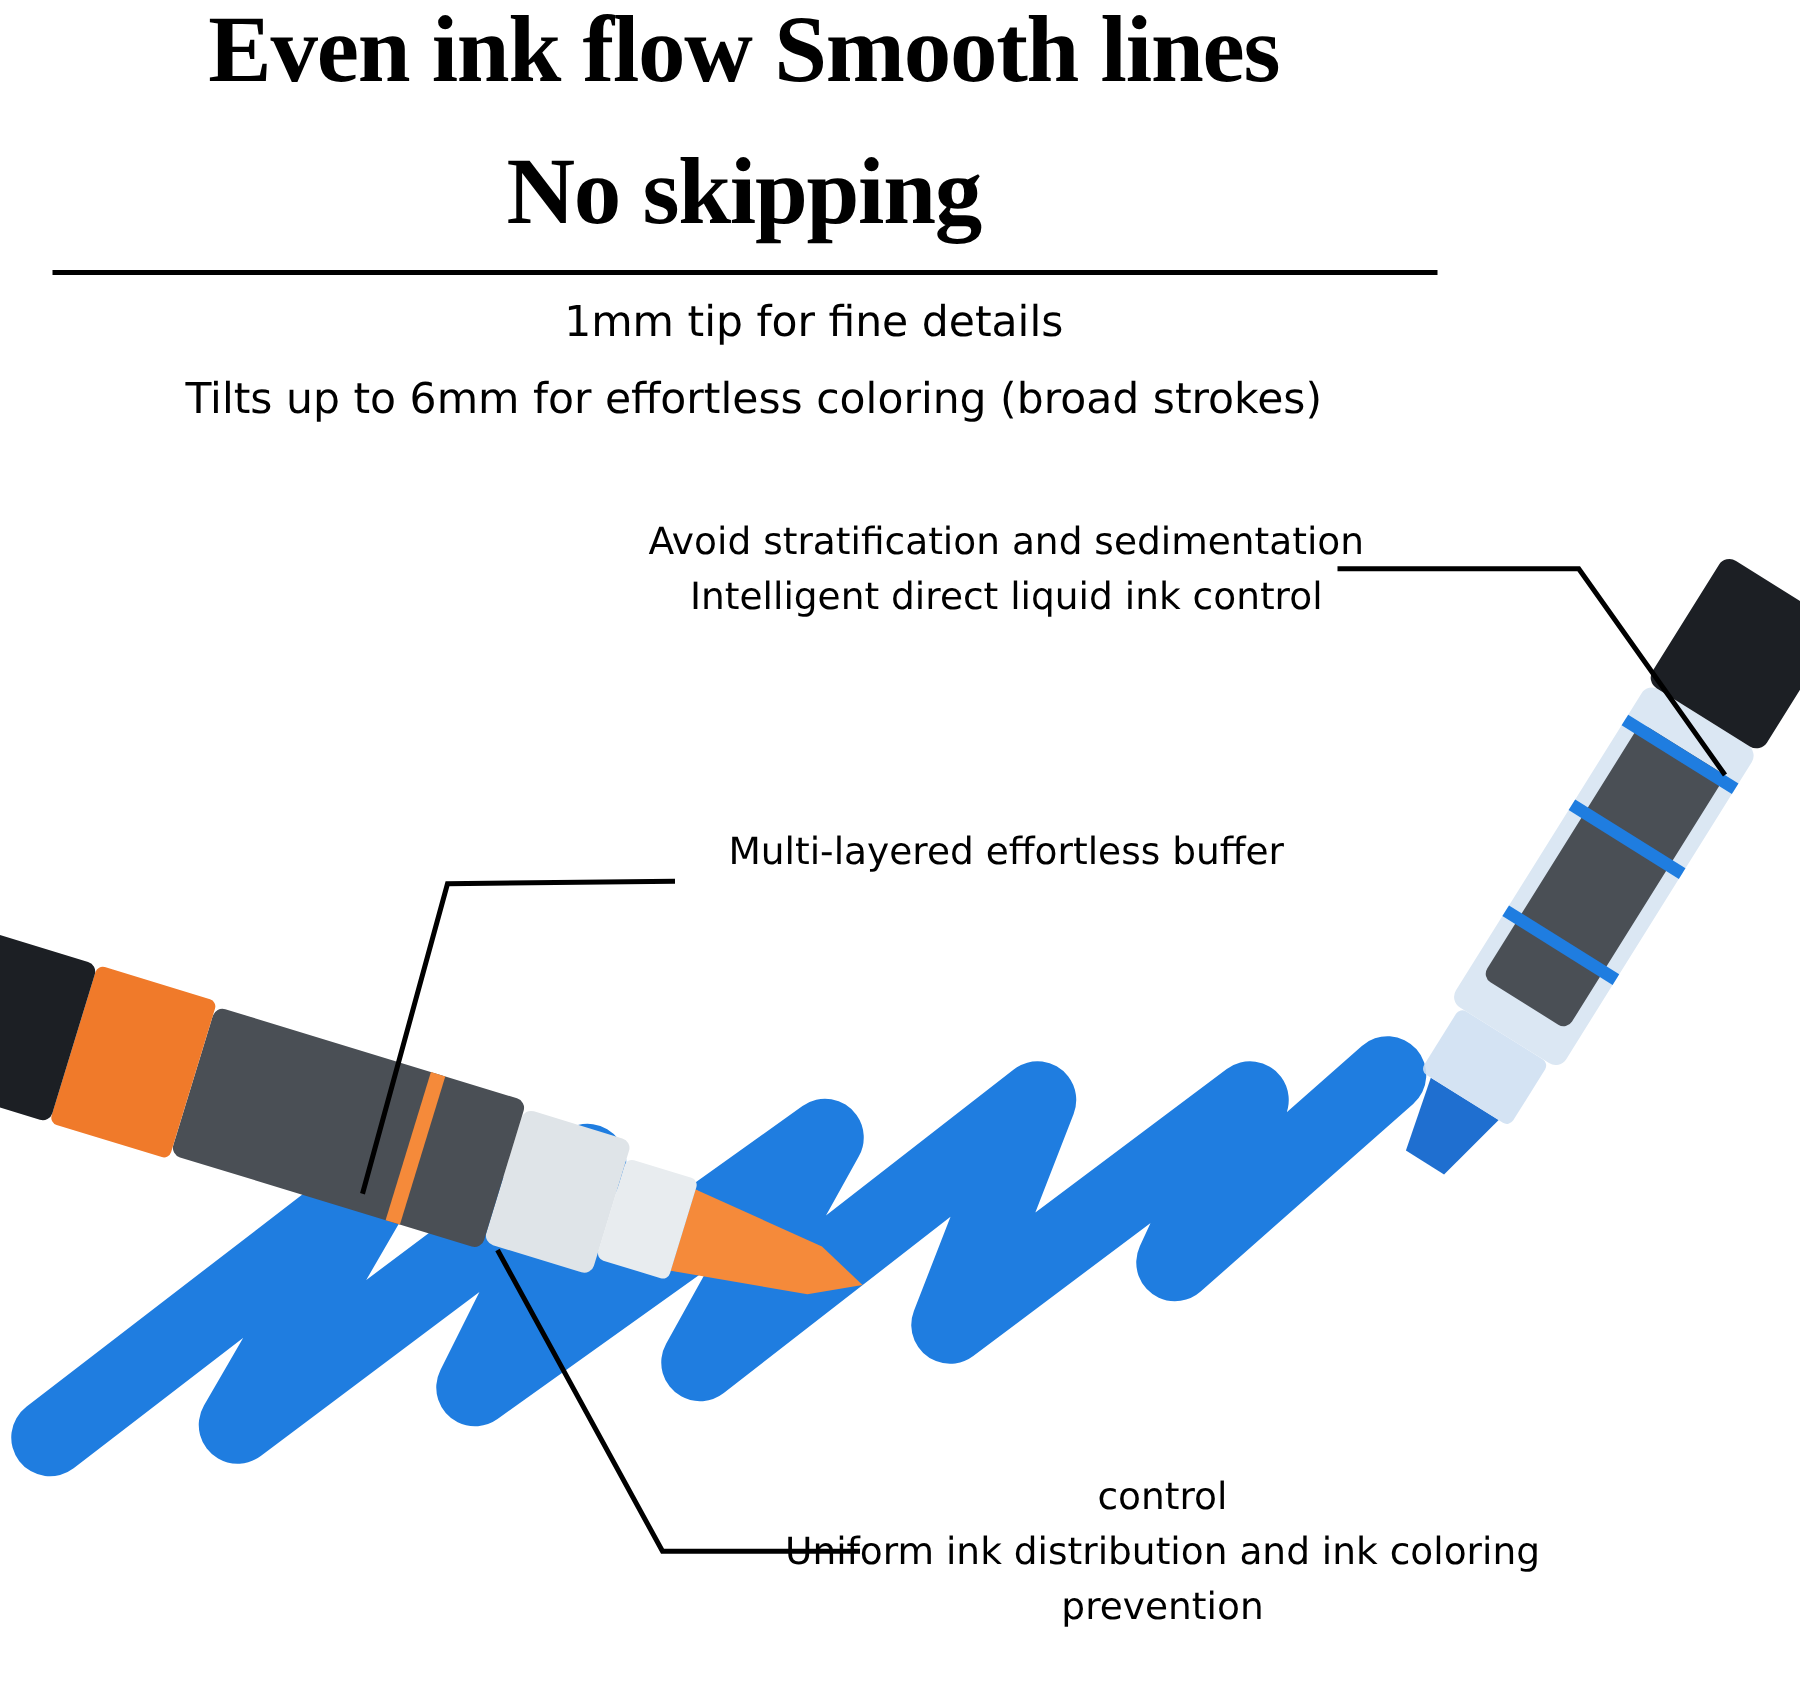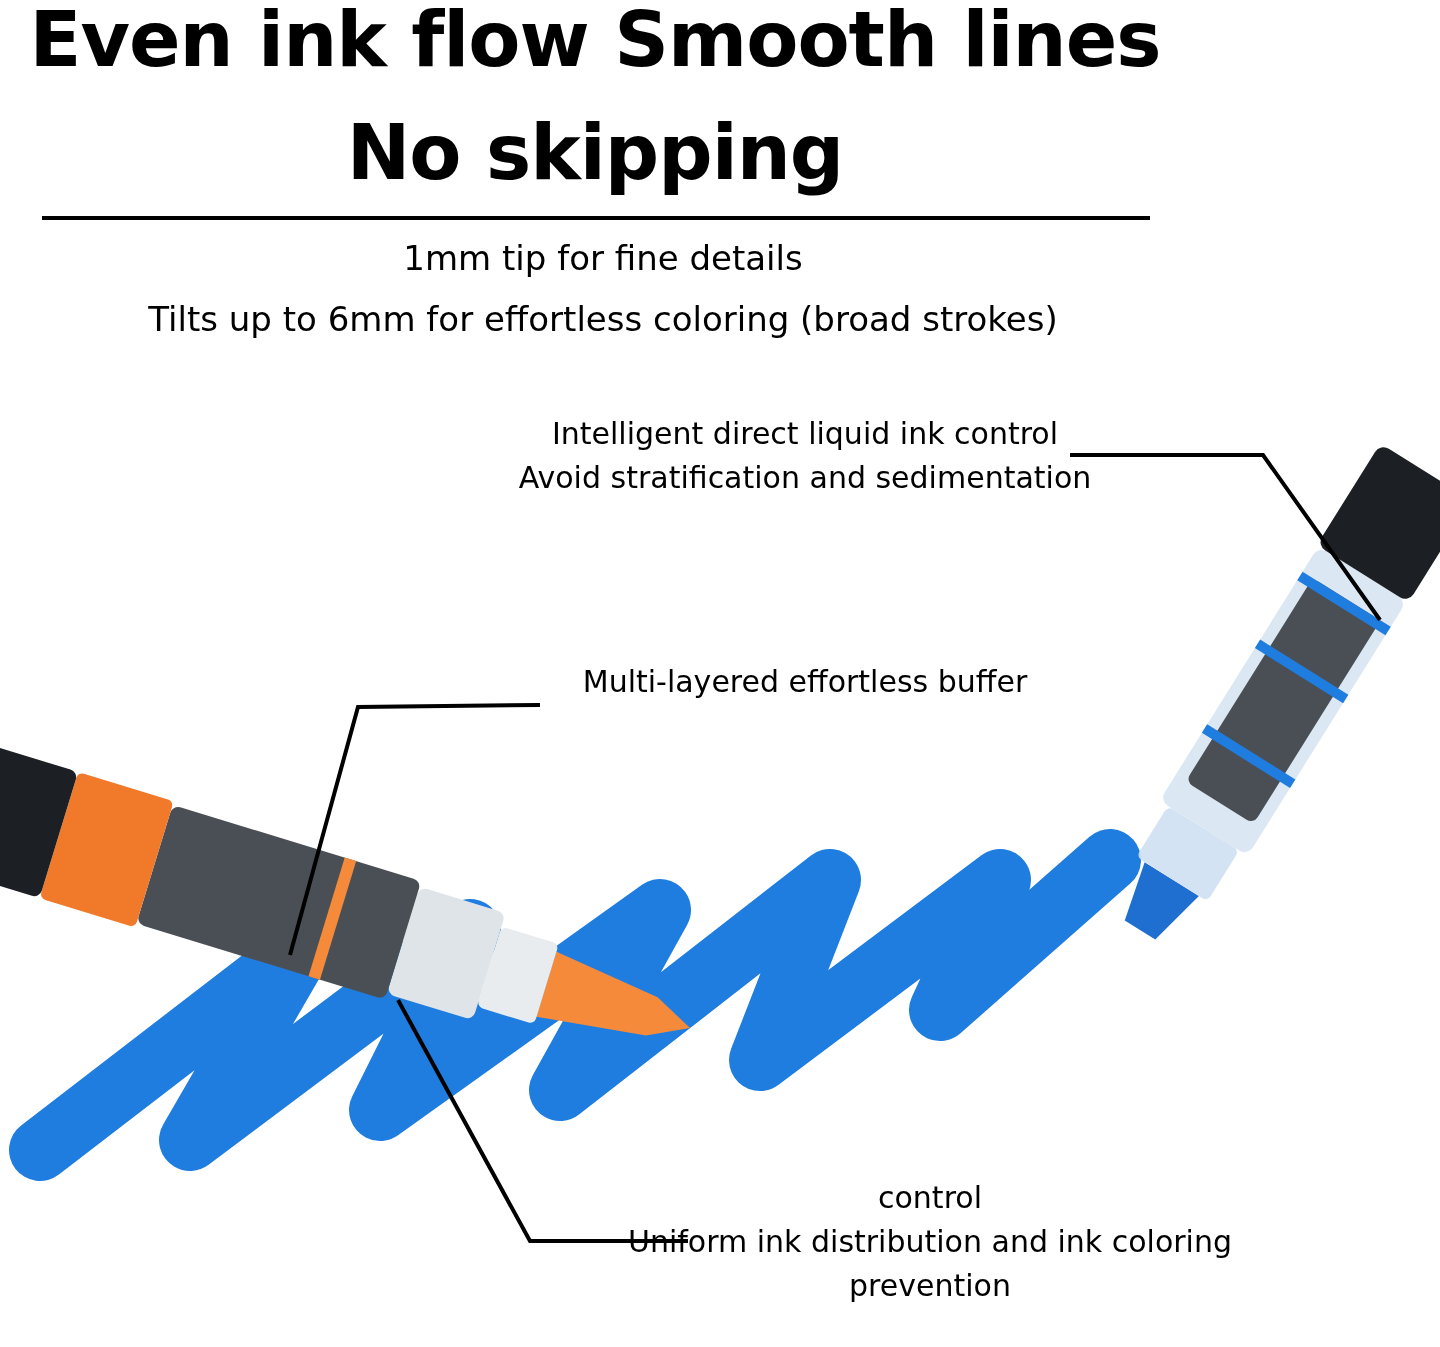--- a/index.html
+++ b/index.html
@@ -1,24 +1,24 @@
 <!DOCTYPE html>
 <html><head>
   <meta charset="utf-8">
   <style>
     html, body { margin: 0; padding: 0; background: #ffffff; }
     body { width: 1440px; height: 1347px; position: relative; overflow: hidden;
            font-family: "DejaVu Sans", "Liberation Sans", sans-serif; color: #000; }
     .title { position: absolute; left: 0; width: 1190px; text-align: center;
-             font-weight: bold; font-size: 76px; line-height: 1; letter-spacing: -1px; }
+             font-weight: bold; font-size: 76px; line-height: 1; letter-spacing: -1px; font-family: Liberation Serif, serif; }
     .title.l1 { top: 2px; }
     .title.l2 { top: 115px; }
     .rule { position: absolute; left: 42px; top: 216px; width: 1108px; height: 4px; background: #000; }
     .sub { position: absolute; left: 0; width: 1206px; text-align: center; font-size: 34px; line-height: 1; }
-    .sub.s1 { top: 241px; }
+    .sub.s1 { top: 241px; padding-left: 48px; }
     .sub.s2 { top: 302px; }
     .callout { position: absolute; text-align: center; font-size: 30px; line-height: 44px; }
     .c1 { left: 505px; top: 412px; width: 600px; }
     .c2 { left: 505px; top: 661px; width: 600px; line-height: 42px; }
     .c3 { left: 555px; top: 1176px; width: 750px; }
     svg.art { position: absolute; left: 0; top: 0; }
   </style>
 </head>
 <body>
 
@@ -57,22 +57,22 @@
   </g>
 </svg>
 
 <div class="title l1">Even ink flow Smooth lines</div>
 <div class="title l2">No skipping</div>
 <div class="rule"></div>
 <div class="sub s1">1mm tip for fine details</div>
 <div class="sub s2">Tilts up to 6mm for effortless coloring (broad strokes)</div>
 
 <div class="callout c1">
+  <div>Avoid stratification and sedimentation</div>
   <div>Intelligent direct liquid ink control</div>
-  <div>Avoid stratification and sedimentation</div>
 </div>
 
 <div class="callout c2">
   <div>Multi-layered effortless buffer</div>
 </div>
 
 <div class="callout c3">
   <div>control</div>
   <div>Uniform ink distribution and ink coloring</div>
   <div>prevention</div>

